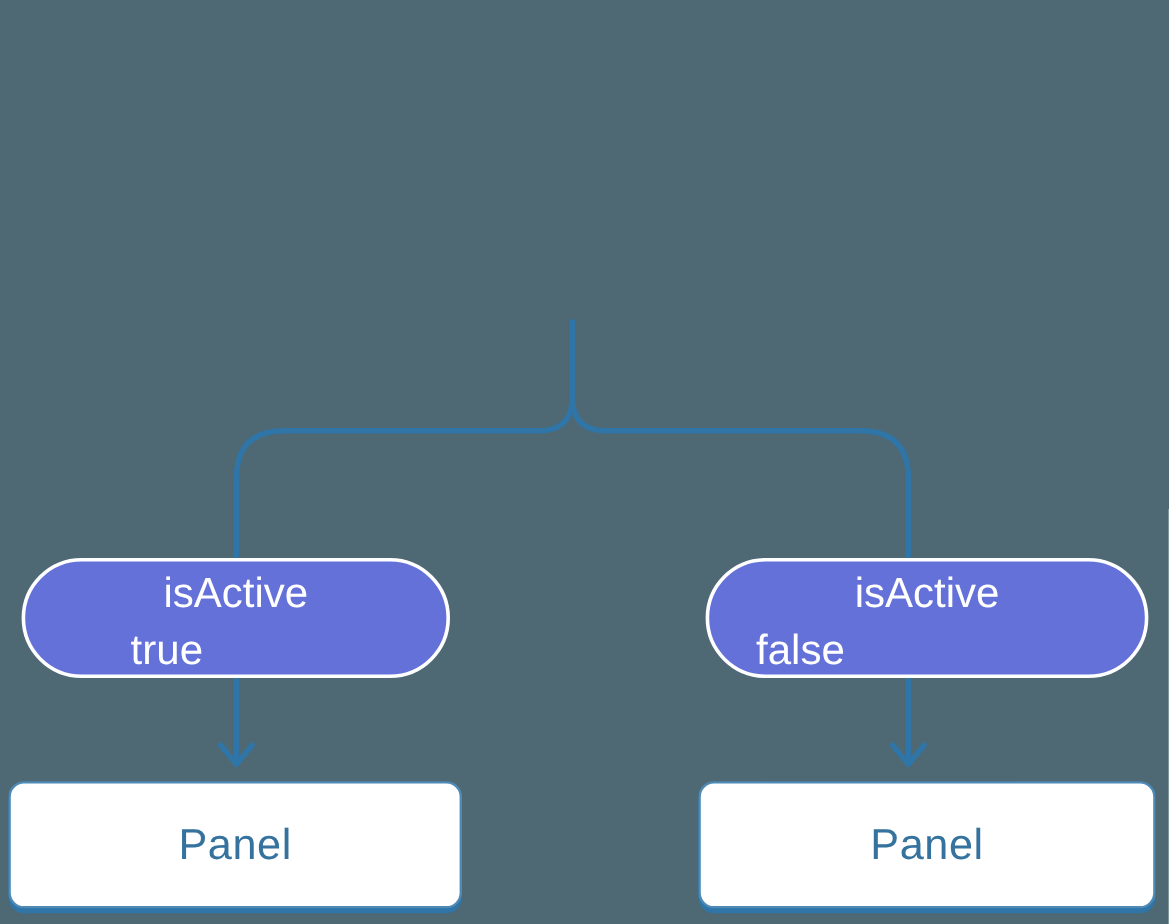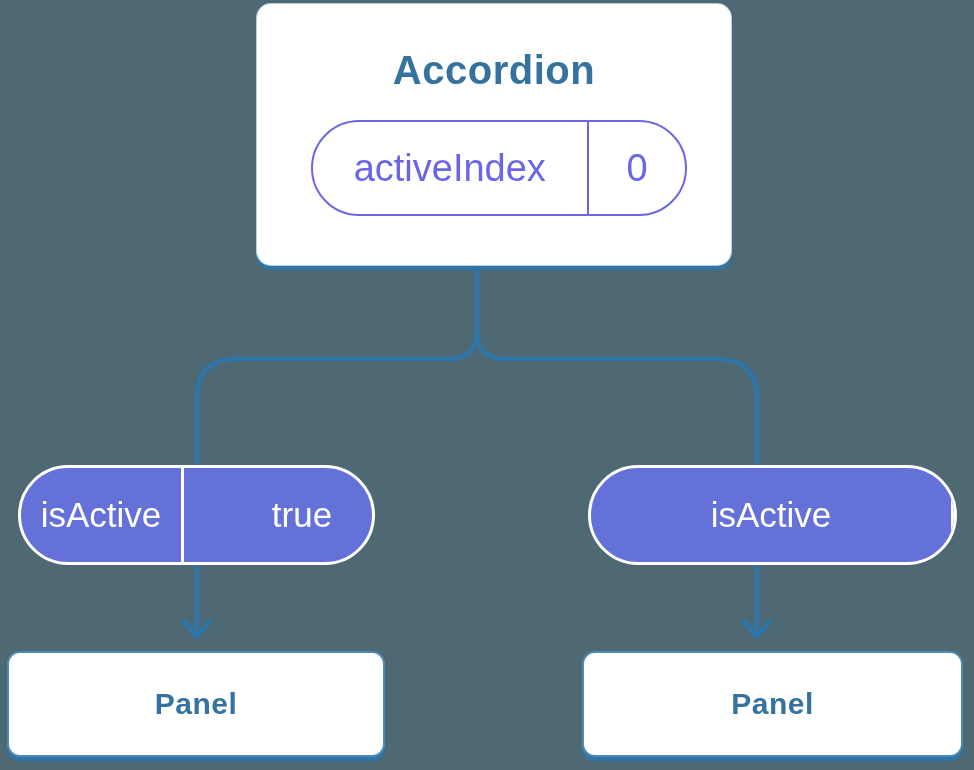--- a/index.html
+++ b/index.html
@@ -73,41 +73,42 @@
   .pill.outline .pill-name { flex: 1; }
   .pill.outline .pill-value { width: 96px; }
   .pill.filled {
     top: 465px;
     height: 100px;
     background: var(--purple-fill);
     border: 3px solid var(--pill-text-white);
     border-radius: 50px;
     color: var(--pill-text-white);
     font-size: 35px;
+    flex-direction: column;
   }
   .pill.filled .pill-divider { width: 3px; background: var(--pill-text-white); }
   .pill.filled .pill-name { flex: 1; }
   .pill.filled-left  { left: 18px;  width: 357px; }
   .pill.filled-left  .pill-value { width: 140px; margin-left: 48px; }
   .pill.filled-right { left: 588px; width: 369px; }
   .pill.filled-right .pill-value { width: 152px; }
   
   .panel-card {
     position: absolute;
     top: 651px;
     height: 106px;
     background: var(--card-white);
     border: 2px solid rgba(47,117,168,0.85);
     border-radius: 13px;
     box-shadow: 0 4px 0 var(--line-blue);
     display: flex;
     align-items: center;
     justify-content: center;
-    font-size: 30px;
-    font-weight: 700;
+    font-size: 36px;
+    font-weight: 400;
     color: var(--heading-blue);
     letter-spacing: 0.5px;
   }
   .panel-left  { left: 7px;   width: 378px; }
   .panel-right { left: 582px; width: 381px; }
 </style>
 </head>
 <body>
 
 <div class="stage">
@@ -122,37 +123,30 @@
     <g>
       <path d="M 197 567 L 197 633"></path>
       <path d="M 184 621 L 197 637 L 210 621"></path>
     </g>
     <g>
       <path d="M 757 567 L 757 633"></path>
       <path d="M 744 621 L 757 637 L 770 621"></path>
     </g>
   </svg>
 
-  <div class="root-card">
-    <div class="root-title">Accordion</div>
-    <div class="pill outline">
-      <span class="pill-section pill-name">activeIndex</span>
-      <span class="pill-divider"></span>
-      <span class="pill-section pill-value">0</span>
-    </div>
-  </div>
 
   <div class="pill filled filled-left">
     <span class="pill-section pill-name">isActive</span>
     <span class="pill-divider"></span>
     <span class="pill-section pill-value">true</span>
   </div>
 
   <div class="pill filled filled-right">
     <span class="pill-section pill-name">isActive</span>
     <span class="pill-divider"></span>
+    <span class="pill-section pill-value">false</span>
   </div>
 
   <div class="panel-card panel-left">Panel</div>
 
   <div class="panel-card panel-right">Panel</div>
 
 </div>
 
 </body></html>

